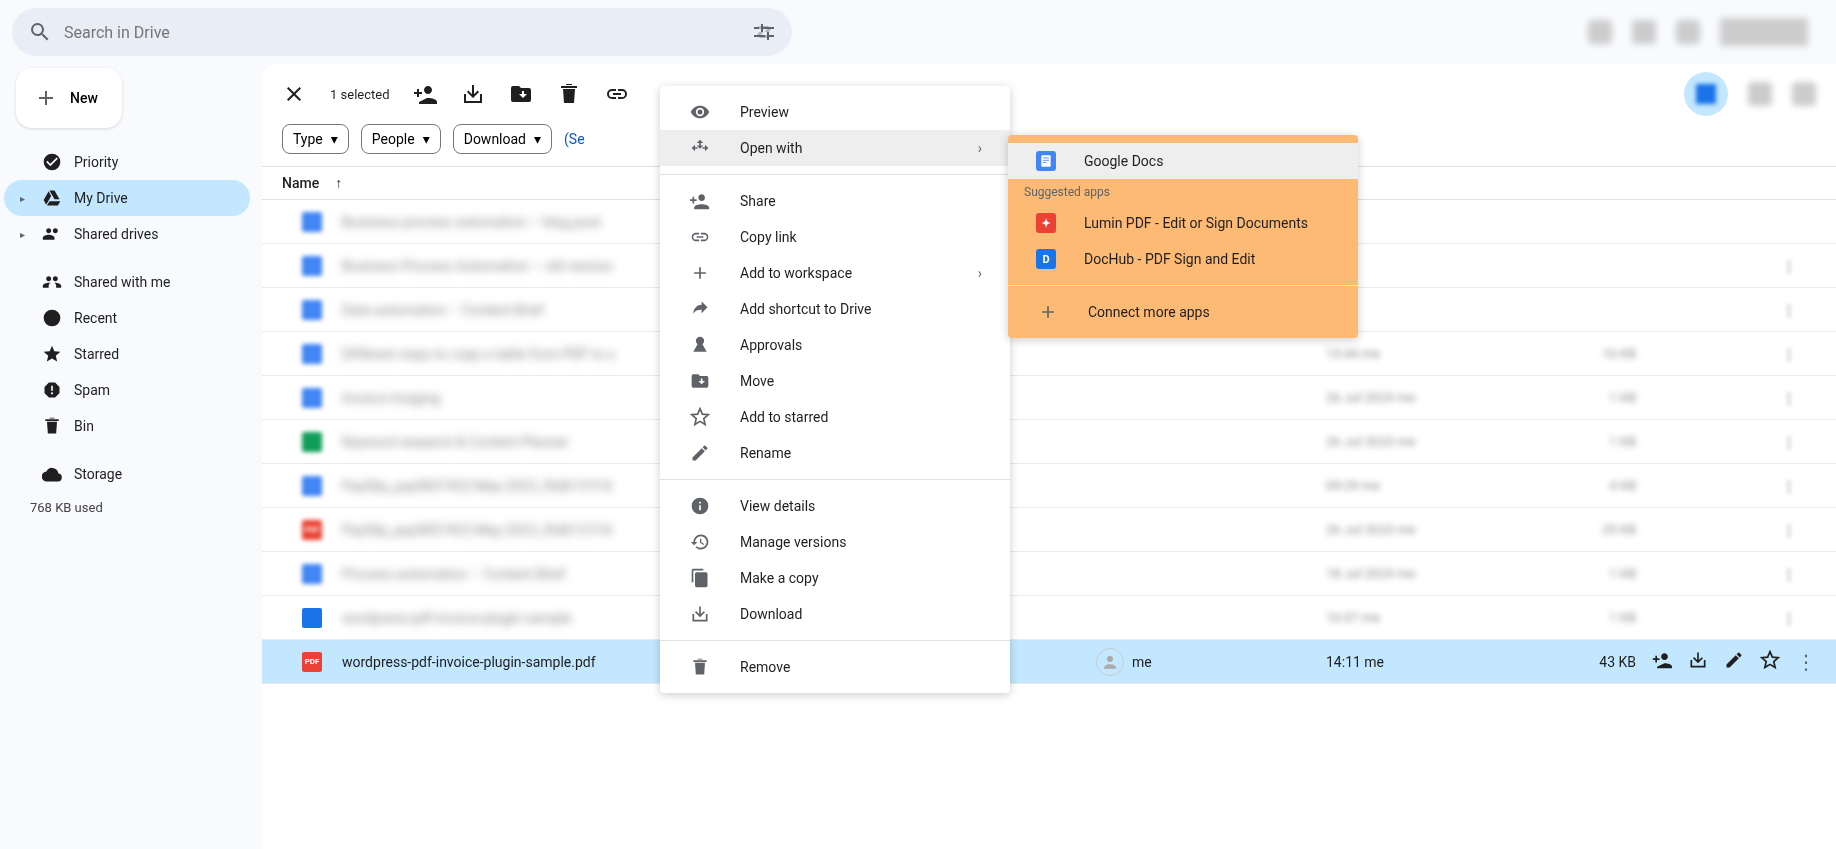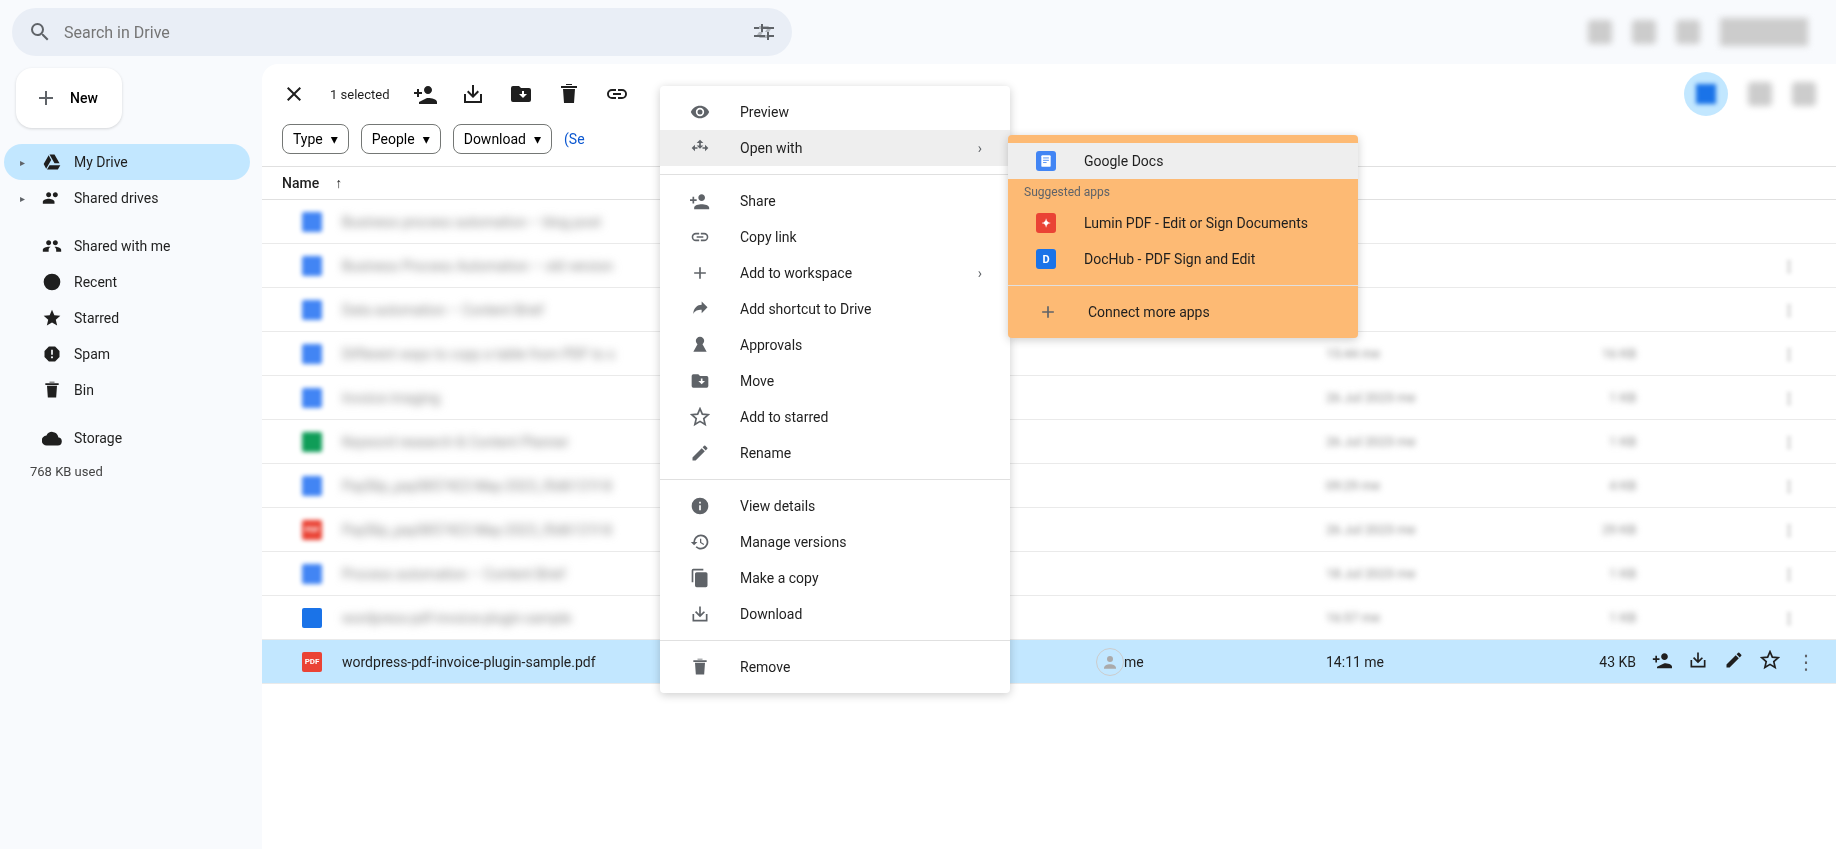--- a/index.html
+++ b/index.html
@@ -34,21 +34,21 @@
 
 .filter-row { display: flex; align-items: center; padding: 0 20px 12px; gap: 12px; }
 .chip { border: 1px solid #747775; border-radius: 8px; padding: 6px 10px; display: inline-flex; align-items: center; gap: 8px; font-size: 14px; cursor: pointer; background: #fff; text-align: center; }
 .search-link { color: #0b57d0; font-size: 14px; }
 
 .list-header { display: flex; align-items: center; padding: 8px 20px; border-top: 1px solid #e0e0e0; border-bottom: 1px solid #e0e0e0; font-size: 14px; font-weight: 500; color: #1f1f1f; }
 .col-name { flex: 1; display: flex; align-items: center; gap: 16px; }
 .row { display: flex; align-items: center; height: 44px; padding: 0 20px; border-bottom: 1px solid #eaeaea; font-size: 14px; }
 .row .file-icon { width: 20px; height: 20px; margin-right: 20px; margin-left: 20px; }
 .row .file-name { flex: 1; }
-.row .owner { width: 230px; display: flex; align-items: center; gap: 0; }
+.row .owner { width: 230px; display: flex; align-items: center; gap: 8px; }
 .row .modified { width: 220px; }
 .row .size { width: 90px; text-align: right; }
 .row .actions { width: 180px; display: flex; justify-content: flex-end; gap: 16px; }
 .row.selected { background: #c2e7ff; }
 .blurred-text { filter: blur(4px); color: #888; }
 .blurred-sm { filter: blur(3px); color: #888; font-size: 13px; }
 .file-pdf { background: #ea4335; color: #fff; font-size: 8px; font-weight: bold; display: flex; align-items: center; justify-content: center; border-radius: 2px; }
 .file-doc { background: #4285f4; width: 16px; height: 20px; border-radius: 2px; filter: blur(2px); }
 .file-sheet { background: #0f9d58; width: 16px; height: 20px; border-radius: 2px; filter: blur(2px); }
 .file-docx { background: #1a73e8; width: 16px; height: 20px; border-radius: 2px; }
@@ -100,20 +100,29 @@
   <div class="sidebar">
     <button class="new-btn">
       <span>
           <svg width="24" height="24" viewBox="0 0 24 24">
             <path fill="#5f6368" d="M19 13h-6v6h-2v-6H5v-2h6V5h2v6h6v2z"></path>
           </svg>
         </span>
       <span>New</span>
     </button>
     <ul class="nav-list">
+      <li class="nav-item">
+          <span class="expand"></span>
+          <span class="nav-icon">
+            <svg width="20" height="20" viewBox="0 0 24 24" fill="#1f1f1f">
+              <path d="M12 2a10 10 0 100 20 10 10 0 000-20zm-2 15l-5-5 1.4-1.4L10 14.2l7.6-7.6L19 8l-9 9z"></path>
+            </svg>
+          </span>
+          <span>Priority</span>
+        </li>
       <li class="nav-item active">
           <span class="expand">▸</span>
           <span class="nav-icon">
             <svg width="20" height="20" viewBox="0 0 24 24" fill="#1f1f1f">
               <path d="M19 2H5a2 2 0 00-2 2v16l4-4h12a2 2 0 002-2V4a2 2 0 00-2-2z" fill="none"></path>
               <path d="M9 3l6 10.5h6L15 3H9zm-1 1L2 14.5 5 20l6-10.5L8 4zm1 12l-3 5h13l3-5H9z"></path>
             </svg>
           </span>
           <span>My Drive</span>
         </li>

